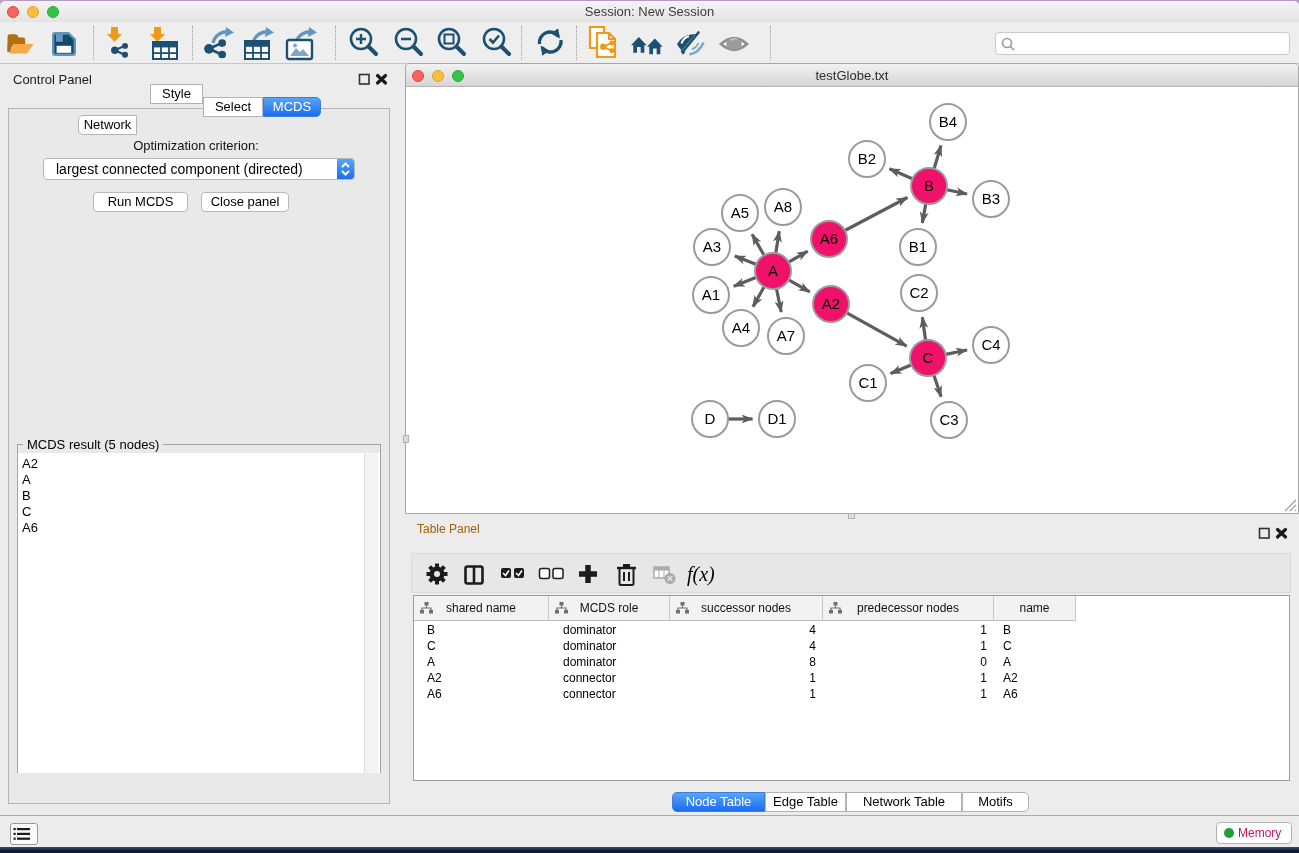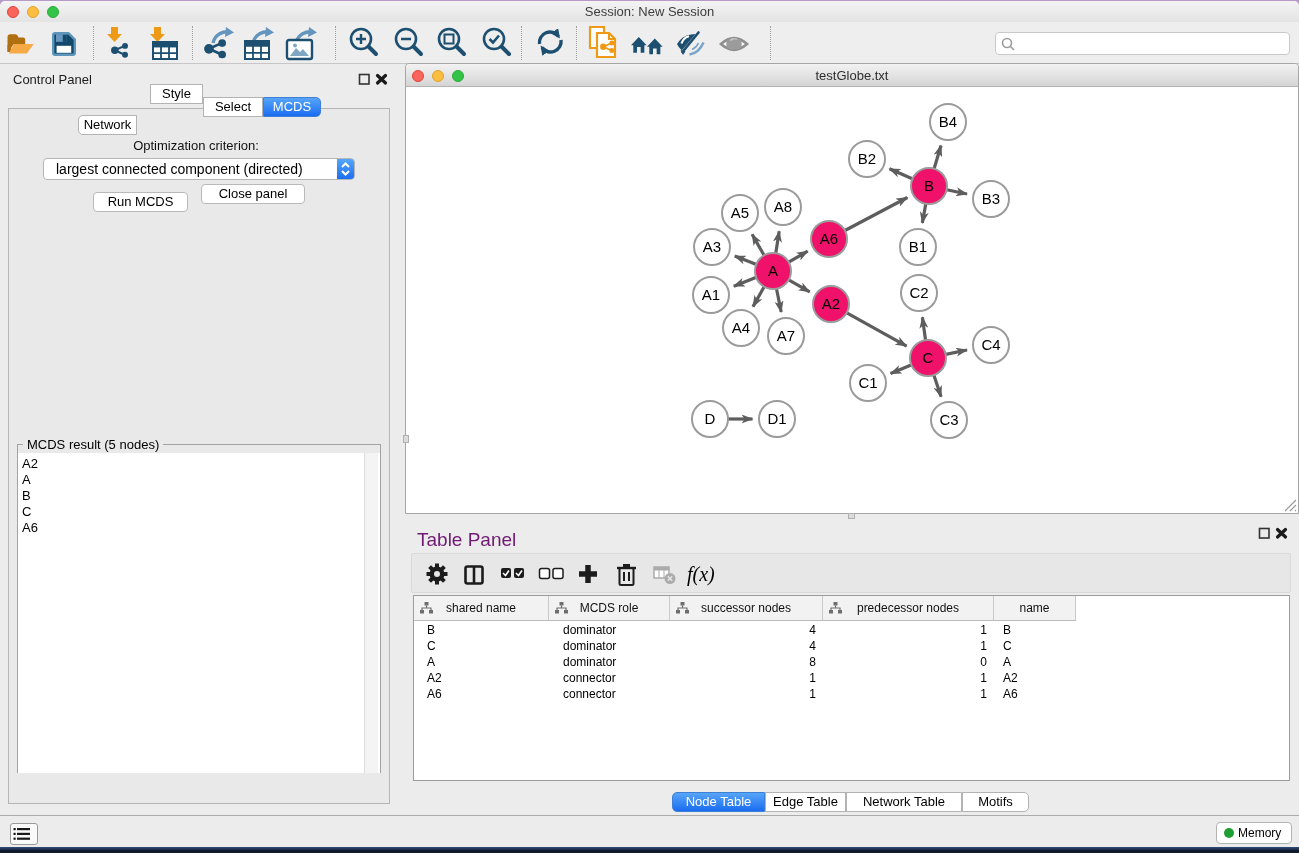--- a/index.html
+++ b/index.html
@@ -22,21 +22,21 @@
 .btn{position:absolute;height:20px;background:#fff;border:1px solid #b9b9b9;border-radius:4px;font-size:13px;text-align:center;line-height:18px;color:#000}
 #groupbox{position:absolute;left:17px;top:380px;width:364px;height:329px;border:1px solid #a3a3a3}
 #gbtitle{position:absolute;left:5px;top:-8px;background:#e9e9e9;padding:0 4px;font-size:13px;color:#000}
 #mcdslist{position:absolute;left:0px;top:8px;width:362px;height:320px;background:#fff;font-size:13px;line-height:16px;padding:3px 0 0 4px;color:#000}
 #mcdsscroll{position:absolute;right:2px;top:0px;width:14px;height:320px;background:#f4f4f4;border-left:1px solid #dcdcdc}
 #netwin{position:absolute;left:405px;top:62px;width:894px;height:451px;background:#fff;border:1px solid #a5a5a5;border-radius:4px 4px 0 0}
 #nettitle{position:absolute;left:0;top:0;width:892px;height:23px;background:linear-gradient(#f2f2f2,#d5d5d5);border-bottom:1px solid #b3b3b3;border-radius:4px 4px 0 0}
 #nettitle .tl{top:6px}
 #nettitletext{position:absolute;top:4px;width:100%;text-align:center;font-size:13px;color:#2e2e2e}
 #tp{position:absolute;left:392px;top:519px;width:907px;height:295px}
-#tp .hdr{position:absolute;left:25px;top:9px;font-size:19px;color:#701a75}
+#tp .hdr{position:absolute;left:25px;top:2px;font-size:12px;color:#a16207}
 #tptoolbar{position:absolute;left:19px;top:33px;width:880px;height:40px;background:#e7e7e7;border:1px solid #d9d9d9;border-radius:2px}
 #tbl{position:absolute;left:21px;top:75px;width:877px;height:186px;background:#fff;border:1px solid #9c9c9c}
 .hcell{position:absolute;top:0;height:25px;background:#f2f2f2;border-right:1px solid #c9c9c9;border-bottom:1px solid #bcbcbc;font-size:12px;color:#111;text-align:center;line-height:25px}
 .trow{position:absolute;font-size:12px;color:#000;height:16px;line-height:16px}
 .num{text-align:right}
 #statusbar{position:absolute;left:0;top:814px;width:1299px;height:33px;background:#ececec;border-top:1px solid #ababab}
 #deskstrip{position:absolute;left:0;top:847px;width:1299px;height:6px;background:linear-gradient(#30507c,#0d1423 70%,#1a2336)}
 text{fill:#000}
 </style></head><body>
 <div id="app">
@@ -191,21 +191,21 @@
       <div class="seg sel" style="left:263px;top:33px;width:58px;border-radius:0 5px 5px 0;">MCDS</div>
       <div id="optlabel">Optimization criterion:</div>
       <div id="dropdown">
         <span style="position:absolute;left:12px;top:2px;font-size:14px">largest connected component (directed)</span>
         <div id="stepper"><svg width="17" height="20">
             <path d="M5,8 L8.5,4.5 L12,8" fill="none" stroke="#fff" stroke-width="2"></path>
             <path d="M5,12 L8.5,15.5 L12,12" fill="none" stroke="#fff" stroke-width="2"></path>
           </svg></div>
       </div>
       <div class="btn" style="left:93px;top:128px;width:95px">Run MCDS</div>
-      <div class="btn" style="left:201px;top:120px;width:104px">Close panel</div>
+      <div class="btn" style="left:201px;top:128px;width:88px">Close panel</div>
       <div id="groupbox">
         <div id="gbtitle">MCDS result (5 nodes)</div>
         <div id="mcdslist">A2<br>A<br>B<br>C<br>A6<div id="mcdsscroll"></div></div>
       </div>
     </div>
     <div id="netwin">
       <div id="nettitle">
         <div class="tl" style="left:6px;background:#f9655c;border:1px solid #e0443c"></div>
         <div class="tl" style="left:26px;background:#fcbe3f;border:1px solid #e0a32c"></div>
         <div class="tl" style="left:46px;background:#33c447;border:1px solid #27ad38"></div>
@@ -412,15 +412,15 @@
       <div class="abs" style="left:10px;top:7px;width:28px;height:22px;background:#fafafa;border:1px solid #9a9a9a;border-radius:3px"><svg width="26" height="20">
           <g fill="#1a1a1a">
             <rect x="6" y="4" width="13" height="2.2"></rect>
             <rect x="6" y="8.8" width="13" height="2.2"></rect>
             <rect x="6" y="13.6" width="13" height="2.2"></rect>
             <rect x="2.5" y="4" width="2.2" height="2.2"></rect>
             <rect x="2.5" y="8.8" width="2.2" height="2.2"></rect>
             <rect x="2.5" y="13.6" width="2.2" height="2.2"></rect>
           </g>
         </svg></div>
-      <div class="abs" style="left:1216px;top:6px;width:76px;height:22px;background:#fff;border:1px solid #b3b3b3;border-radius:4px;font-size:12px;line-height:20px;color:#000000"><span style="display:inline-block;width:10px;height:10px;border-radius:50%;background:#1e9e33;margin:0 4px 0 7px;vertical-align:-1px"></span>Memory</div>
+      <div class="abs" style="left:1216px;top:6px;width:76px;height:22px;background:#fff;border:1px solid #b3b3b3;border-radius:4px;font-size:12px;line-height:20px;color:#be185d"><span style="display:inline-block;width:10px;height:10px;border-radius:50%;background:#1e9e33;margin:0 4px 0 7px;vertical-align:-1px"></span>Memory</div>
     </div>
   </div>
 <div id="deskstrip"></div>
 </body></html>

